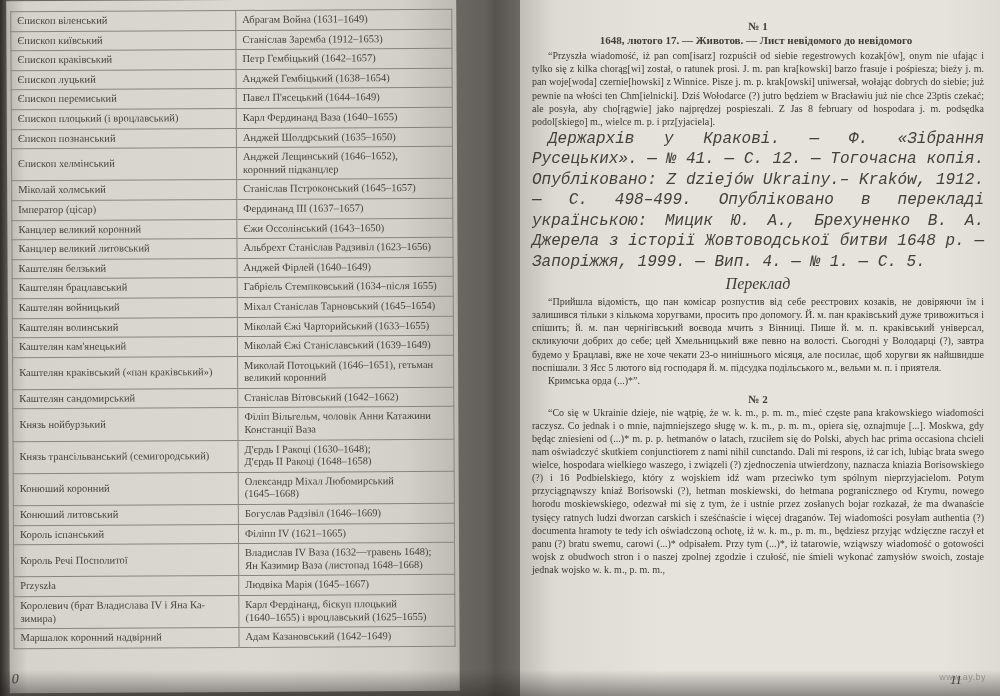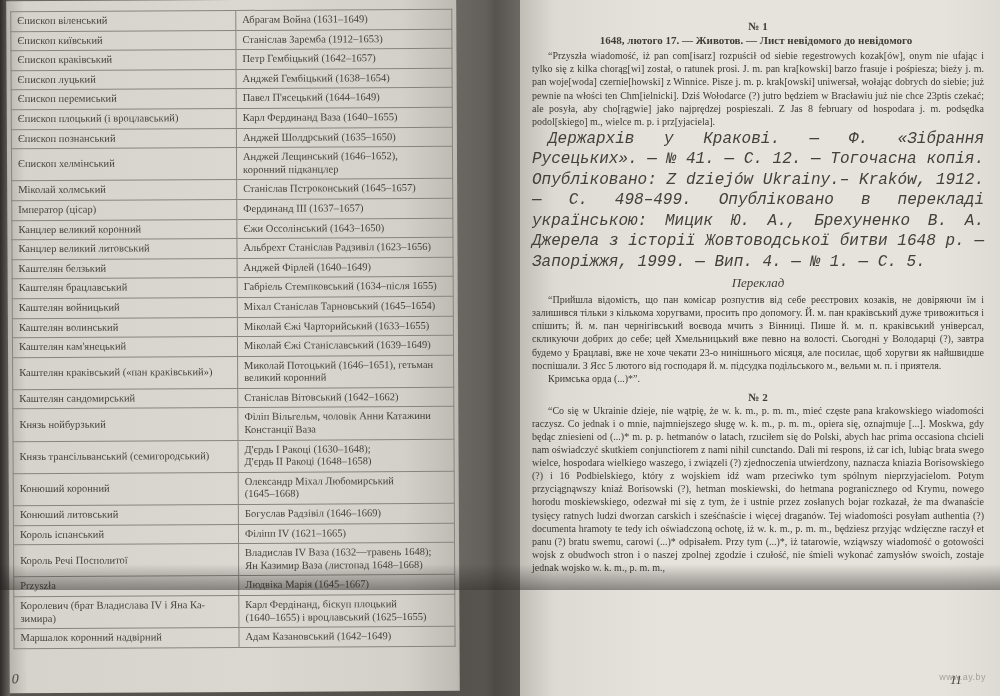--- a/index.html
+++ b/index.html
@@ -1,21 +1,21 @@
 <!DOCTYPE html>
 <html><head>
 <meta charset="utf-8">
 <style>
   html,body{margin:0;padding:0;}
   body{
     width:1000px;height:696px;overflow:hidden;
     background:#55524d;
     font-family:"Liberation Serif","DejaVu Serif",serif;
   }
-  .photo{position:relative;width:1000px;height:590px;background:#6b6863;}
+  .photo{position:relative;width:1000px;height:696px;background:#6b6863;}
   
   .page{position:absolute;top:0;color:#403d38;}
   .page-left{
     left:8px;width:450px;height:692px;
     background:linear-gradient(90deg,#b7b4ae 0%,#d6d3cd 4%,#dbd8d2 55%,#d3d0ca 88%,#bdbab4 100%);
     transform:rotate(-0.3deg);
   }
   .page-right{
     left:520px;width:480px;height:696px;
     background:linear-gradient(90deg,#c0bdb7 0%,#ddd9d3 7%,#e6e3dd 30%,#e6e3dd 88%,#dedbd5 100%);
@@ -50,21 +50,21 @@
   .doc-num{text-align:center;font-weight:bold;font-size:11px;margin:0 0 1px 0;}
   .doc-title{text-align:center;font-weight:bold;font-size:11px;line-height:1.3;margin:0 4px 2px 0;}
   .para{
     font-size:10px;line-height:1.31;text-align:justify;
     text-indent:16px;margin:0;color:#3c3934;
   }
   .source{
     font-style:italic;font-size:16px;line-height:1.28;text-align:justify;
     text-indent:16px;margin:1px 0 2px 0;color:#44413c;font-family:Liberation Mono, monospace;
   }
-  .trans-label{text-align:center;font-style:italic;font-size:13px;margin:3px 0 2px 0;}
+  .trans-label{text-align:center;font-style:italic;font-size:16px;margin:3px 0 2px 0;}
   .spacer6{height:6px;}
   .pagenum-right{
     position:absolute;right:38px;bottom:8px;
     font-style:italic;font-size:13px;color:#4a4742;
   }
   .watermark{
     position:absolute;right:14px;bottom:14px;
     font-family:"Liberation Sans","DejaVu Sans",sans-serif;
     font-size:9px;color:rgba(130,128,124,.65);letter-spacing:.5px;
   }

